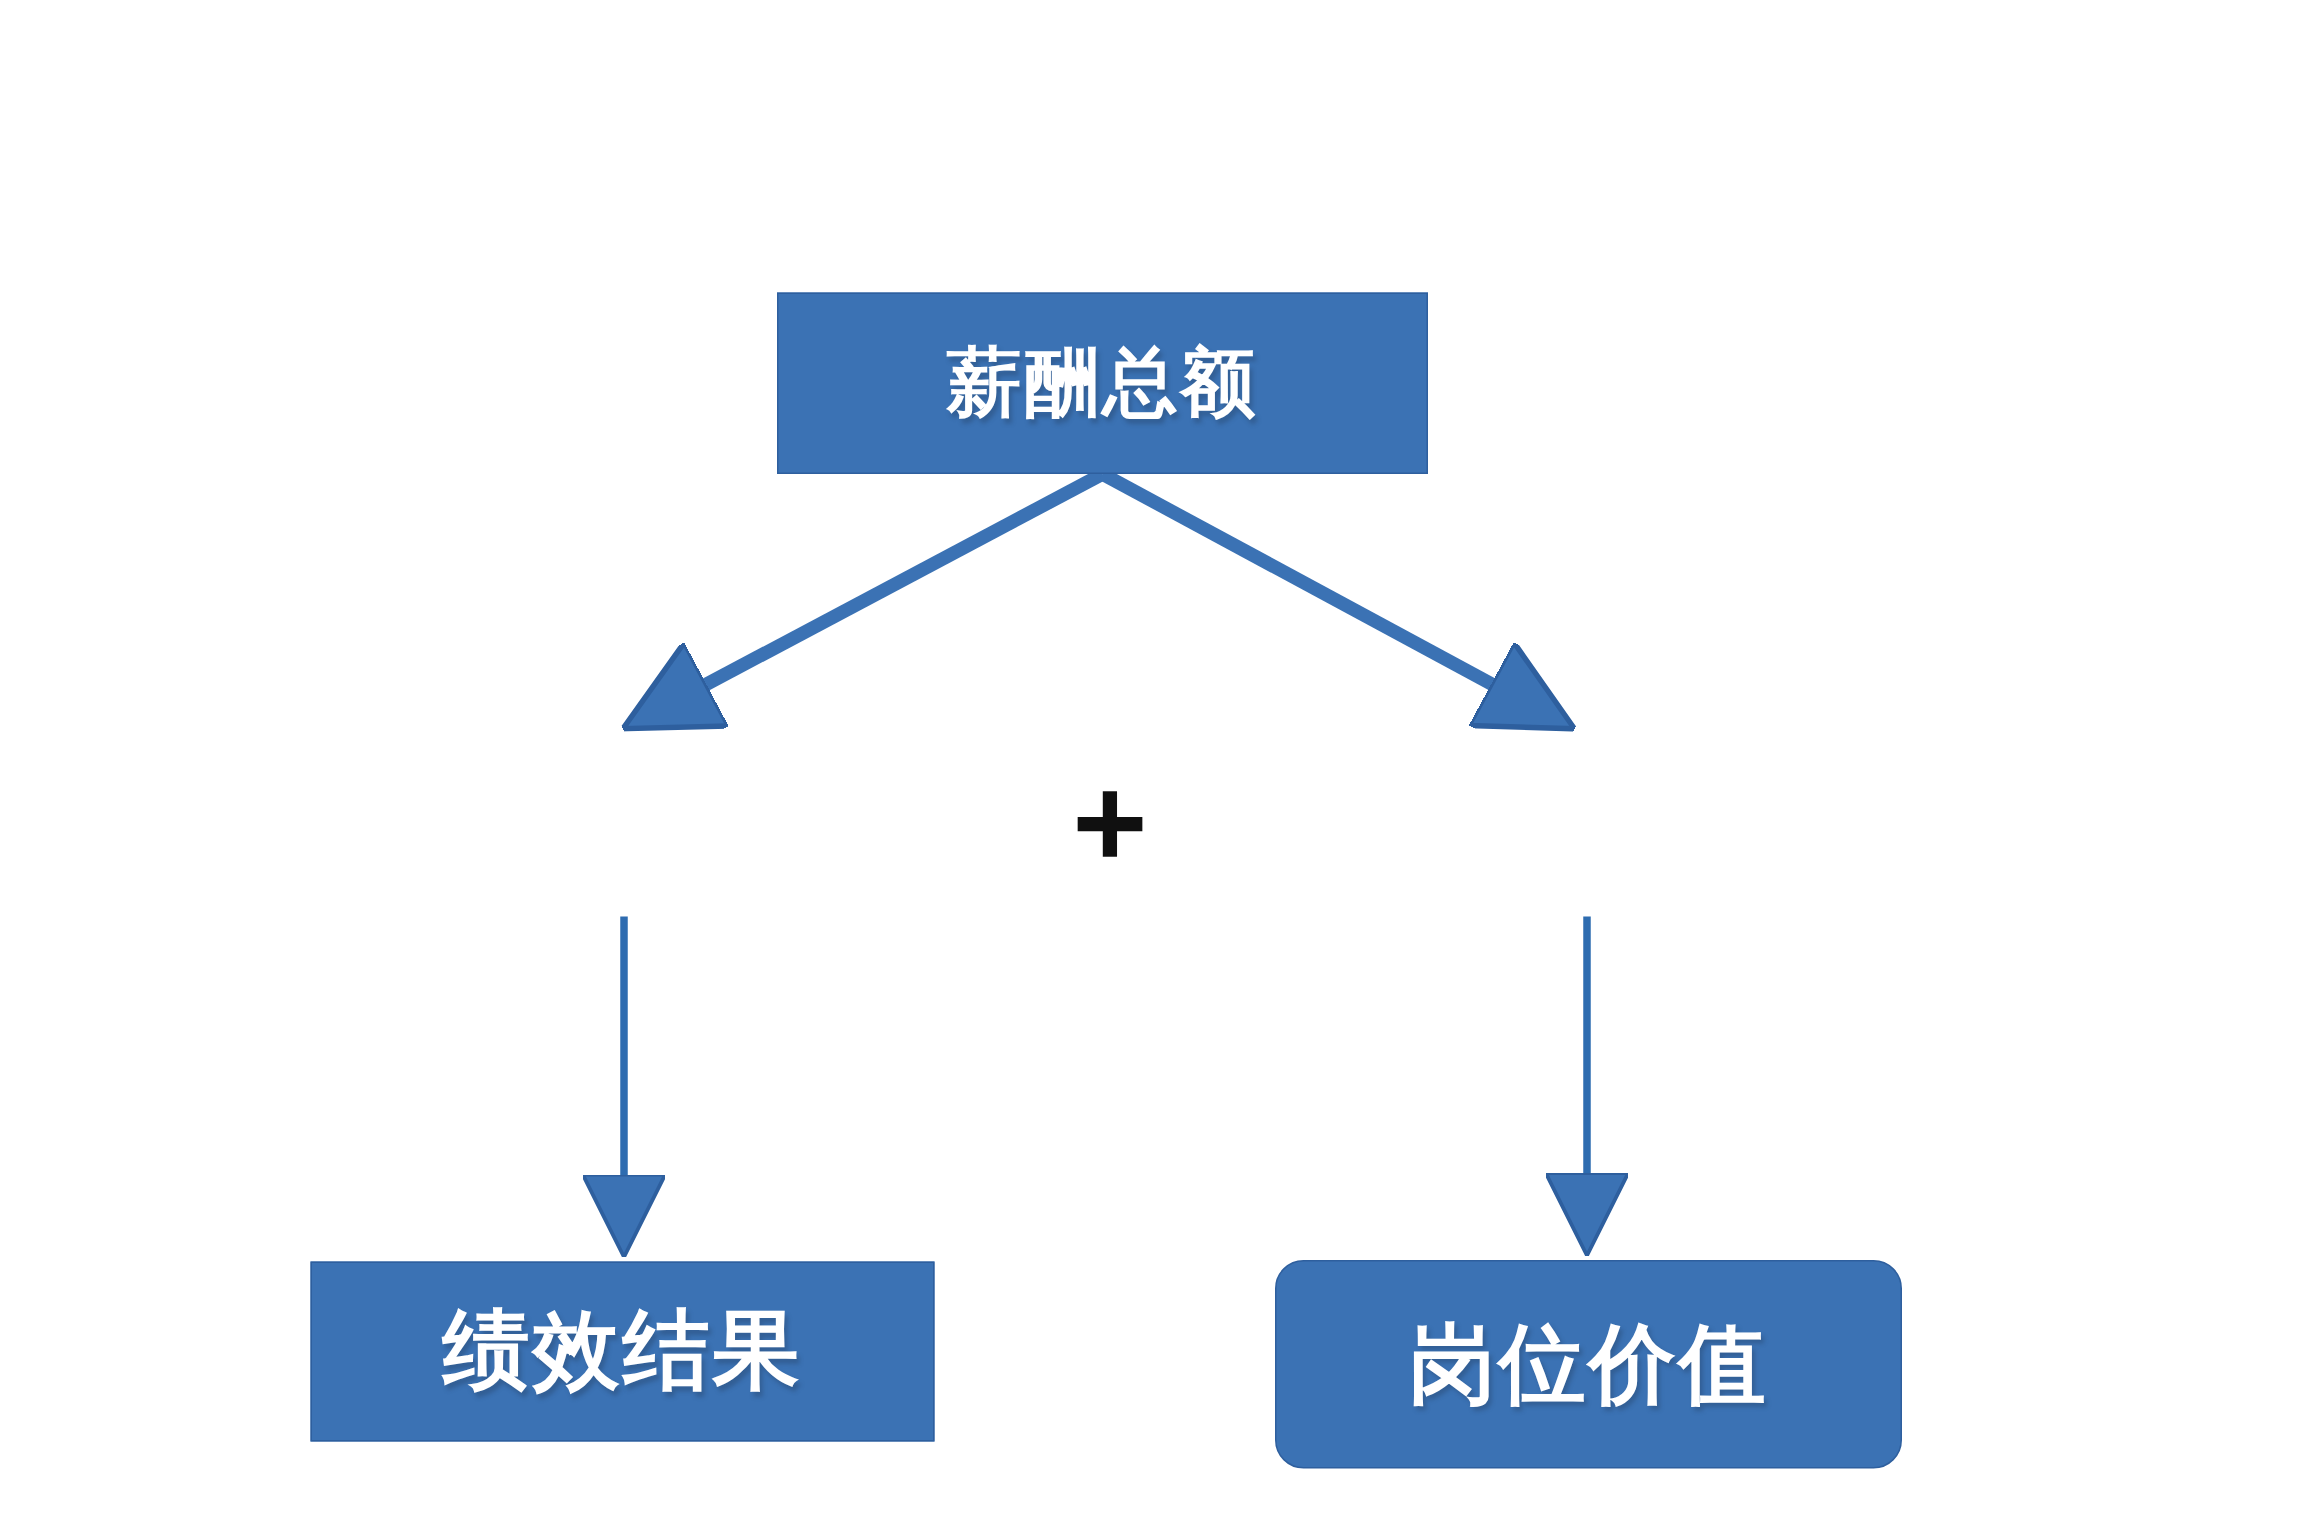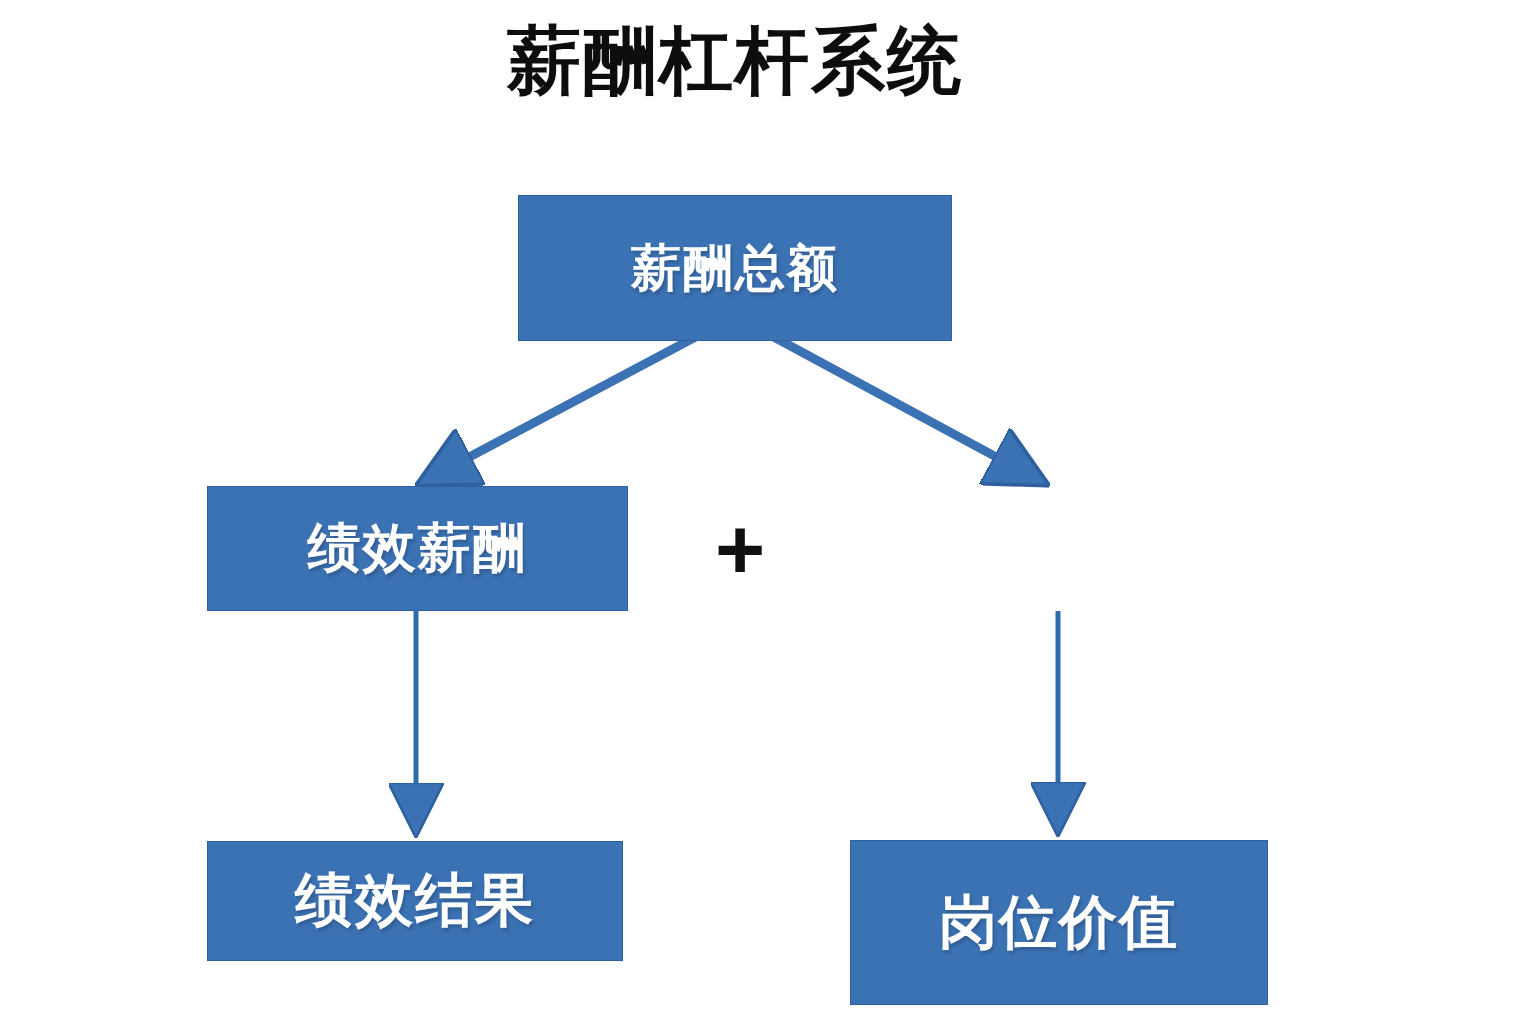--- a/index.html
+++ b/index.html
@@ -44,21 +44,21 @@
     font-weight: bold;
     font-size: 53px;
     letter-spacing: 2px;
     white-space: nowrap;
     text-shadow: 2px 3px 3px rgba(40,70,110,0.45);
   }
   #node-total {
     left: 518px;
     top: 195px;
     width: 434px;
-    height: 146px;
+    height: 121px;
   }
   #node-total .node-label { font-size: 50px; }
   #node-perf-pay {
     left: 207px;
     top: 486px;
     width: 421px;
     height: 125px;
   }
   #node-base-pay {
     left: 850px;
@@ -69,21 +69,22 @@
   #node-perf-result {
     left: 207px;
     top: 841px;
     width: 416px;
     height: 120px;
   }
   #node-post-value {
     left: 850px;
     top: 840px;
     width: 418px;
-    height: 165px;
+    height: 139px;
+    border-radius: 19px;
   }
   #node-perf-result .node-label,
   #node-post-value .node-label { font-size: 58px; }
   #plus-sign {
     position: absolute;
     left: 700px;
     top: 508px;
     width: 80px;
     height: 82px;
     display: flex;
@@ -102,21 +103,20 @@
     width: 1536px;
     height: 1024px;
     pointer-events: none;
   }
 </style>
 </head>
 <body>
 
 <div id="stage">
 
-  <div id="title">薪酬杠杆系统</div>
 
   <svg id="connectors" viewBox="0 0 1536 1024" width="1536" height="1024" xmlns="http://www.w3.org/2000/svg">
     <defs>
       <marker id="arrowDiag" markerWidth="7" markerHeight="7" refX="5.4" refY="3.5" orient="auto" markerUnits="strokeWidth">
         <path d="M0,0 L7,3.5 L0,7 z" fill="#3b72b4" stroke="#2e5f9e" stroke-width="0.4"></path>
       </marker>
       <marker id="arrowVert" markerWidth="11" markerHeight="11" refX="9" refY="5.5" orient="auto" markerUnits="strokeWidth">
         <path d="M0,0 L11,5.5 L0,11 z" fill="#3b72b4" stroke="#2e5f9e" stroke-width="0.5"></path>
       </marker>
     </defs>
@@ -125,23 +125,20 @@
     <line x1="735" y1="316" x2="1037" y2="479" stroke="#3b72b4" stroke-width="9" marker-end="url(#arrowDiag)"></line>
 
     <line x1="416" y1="611" x2="416" y2="828" stroke="#2e6cb0" stroke-width="5" marker-end="url(#arrowVert)"></line>
     <line x1="1058" y1="611" x2="1058" y2="827" stroke="#2e6cb0" stroke-width="5" marker-end="url(#arrowVert)"></line>
   </svg>
 
   <div class="node" id="node-total">
     <span class="node-label">薪酬总额</span>
   </div>
 
-  <div class="node" id="node-perf-pay">
-    <span class="node-label">绩效薪酬</span>
-  </div>
 
   <div id="plus-sign">+</div>
 
 
   <div class="node" id="node-perf-result">
     <span class="node-label">绩效结果</span>
   </div>
 
   <div class="node" id="node-post-value">
     <span class="node-label">岗位价值</span>

